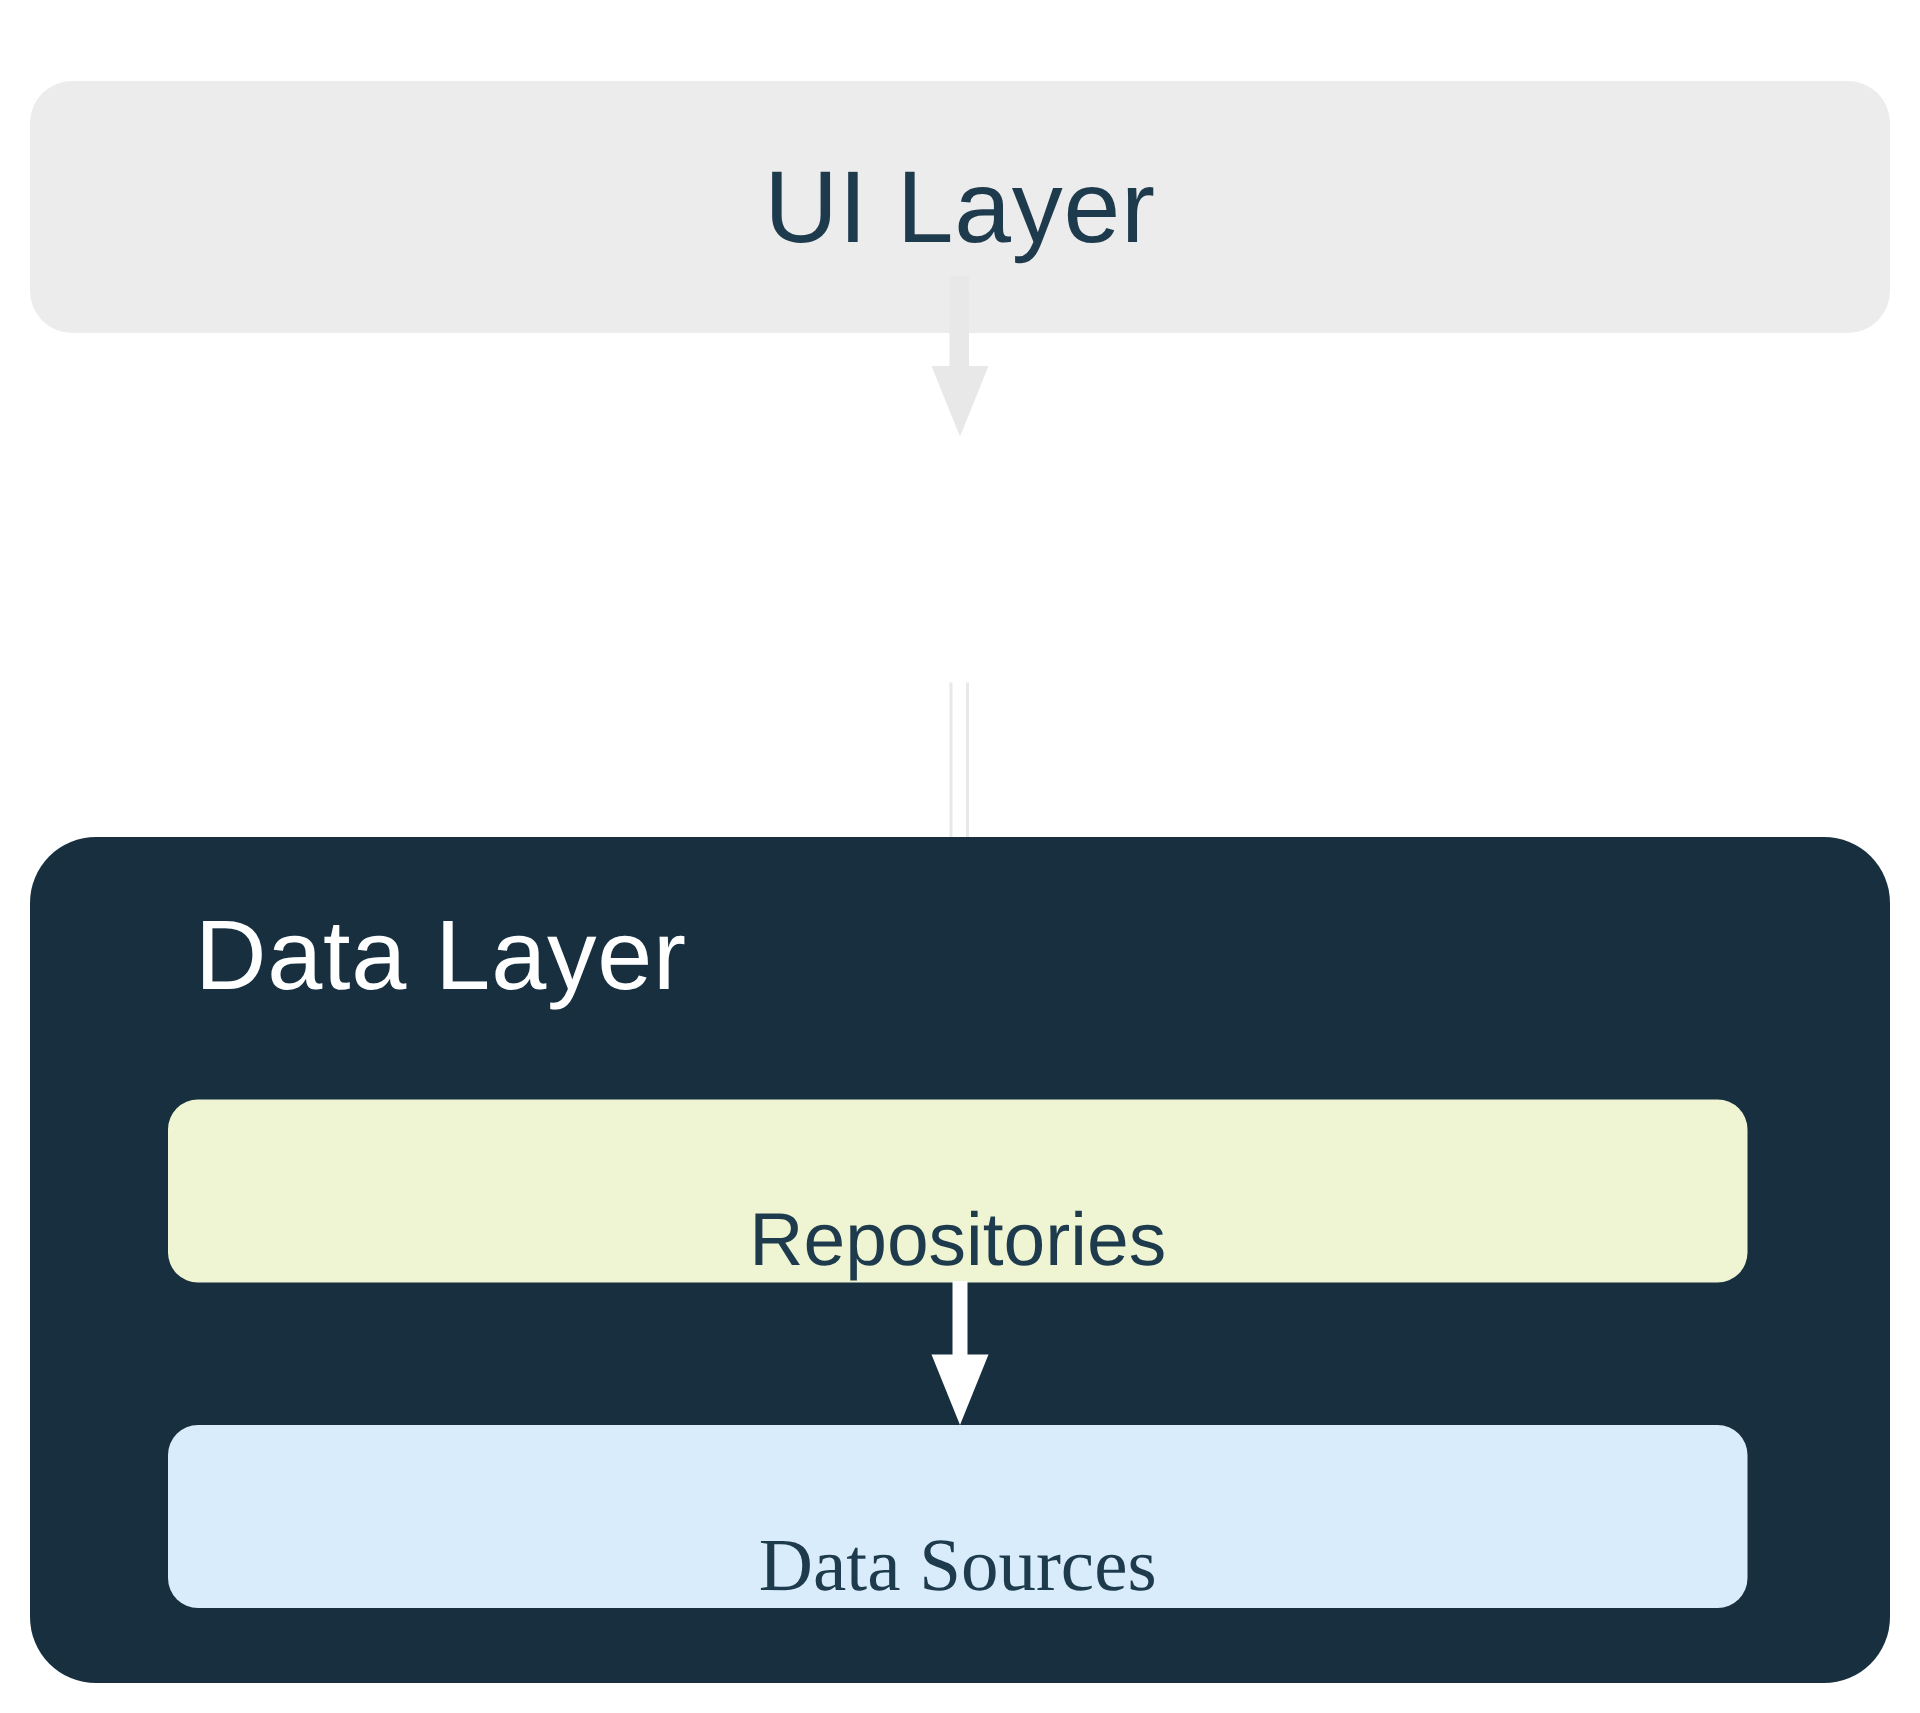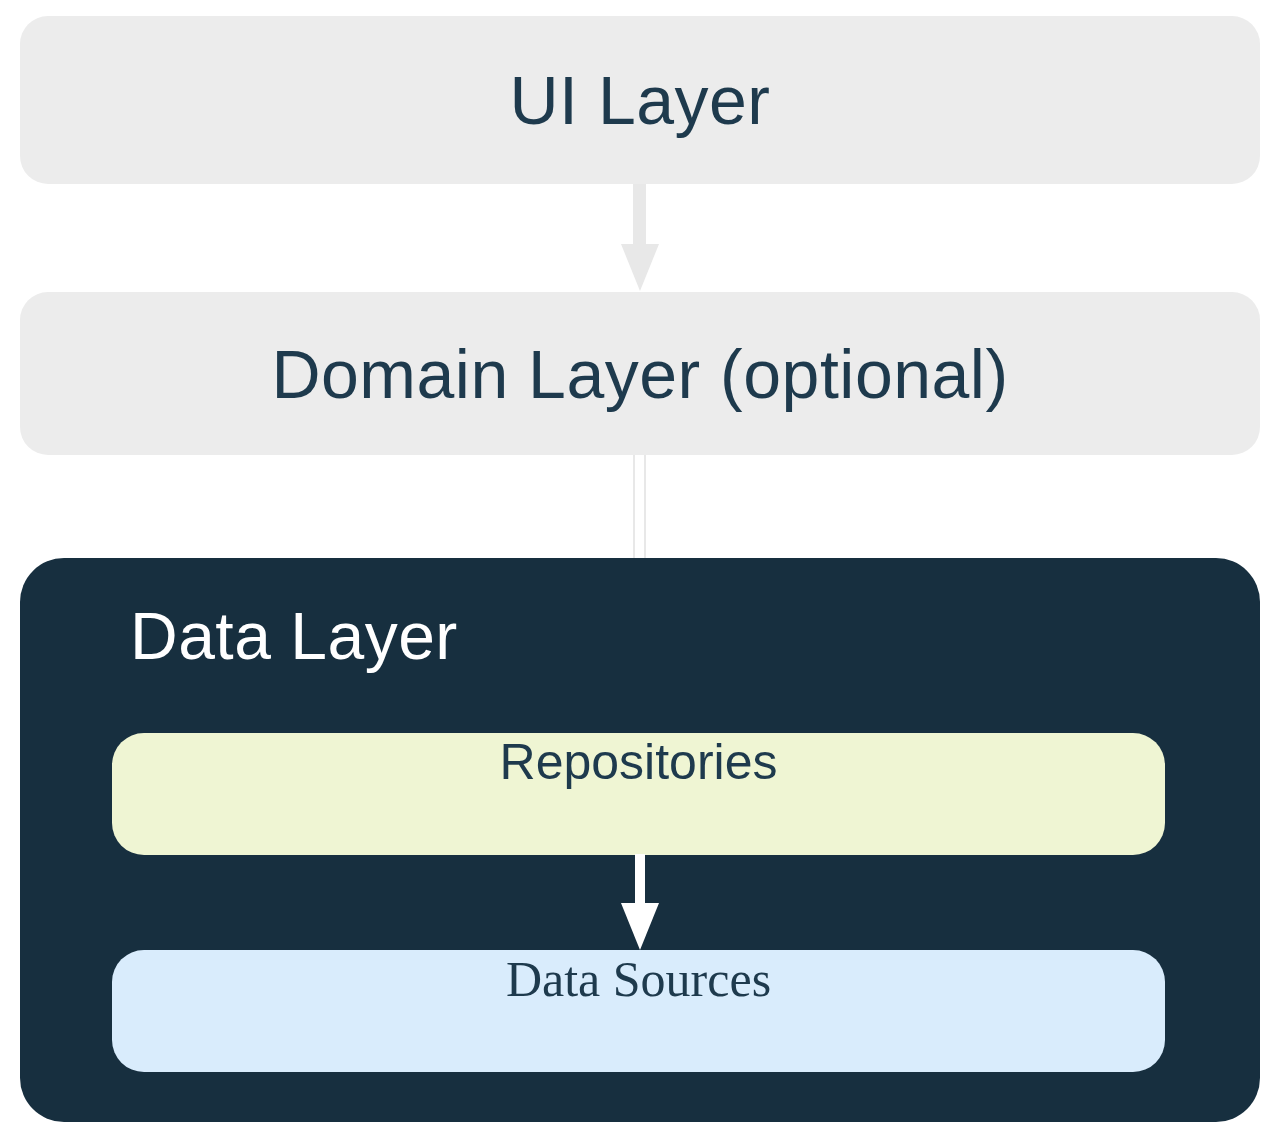--- a/index.html
+++ b/index.html
@@ -19,20 +19,21 @@
   
   .layer-box {
     position: absolute;
     left: 20px;
     width: 1240px;
     background: var(--layer-box-bg, #ECECEC);
     border-radius: 28px;
     display: flex;
     align-items: center;
     justify-content: center;
+    margin-top: 38px;
   }
   .layer-box .layer-label {
     color: var(--text-dark, #1E3A4D);
     font-size: 68px;
     letter-spacing: 0.5px;
     white-space: nowrap;
   }
   #ui-layer-box     { top: 16px;  height: 168px; }
   #domain-layer-box { top: 292px; height: 163px; }
 
@@ -89,23 +90,23 @@
     letter-spacing: 0.5px;
     white-space: nowrap;
   }
 
   
   .inner-box {
     position: absolute;
     left: 92px;
     width: 1053px;
     height: 122px;
-    border-radius: 32px;
+    border-radius: 20px;
     display: flex;
-    align-items: flex-start;
+    align-items: flex-end;
     justify-content: center;
   }
   .inner-box .inner-label {
     color: var(--text-dark, #1E3A4D);
     font-size: 50px;
     white-space: nowrap;
   }
   #repositories-box { top: 175px; background: var(--repositories-bg, #EFF5D3); }
   #data-sources-box { top: 392px; background: var(--data-sources-bg, #D9ECFC); font-family: Liberation Serif, serif; }
 
@@ -126,23 +127,20 @@
 
   <div class="layer-box" id="ui-layer-box">
     <span class="layer-label">UI Layer</span>
   </div>
 
   <div class="arrow" id="arrow-ui-domain">
     <div class="stem"></div>
     <div class="head"></div>
   </div>
 
-  <div class="layer-box" id="domain-layer-box">
-    <span class="layer-label">Domain Layer (optional)</span>
-  </div>
 
   <div class="arrow" id="arrow-domain-data">
     <div class="stem stem-upper"></div>
     <div class="stem stem-lower"></div>
     <div class="head"></div>
   </div>
 
   <div id="data-layer-box">
     <span id="data-layer-title">Data Layer</span>
 

